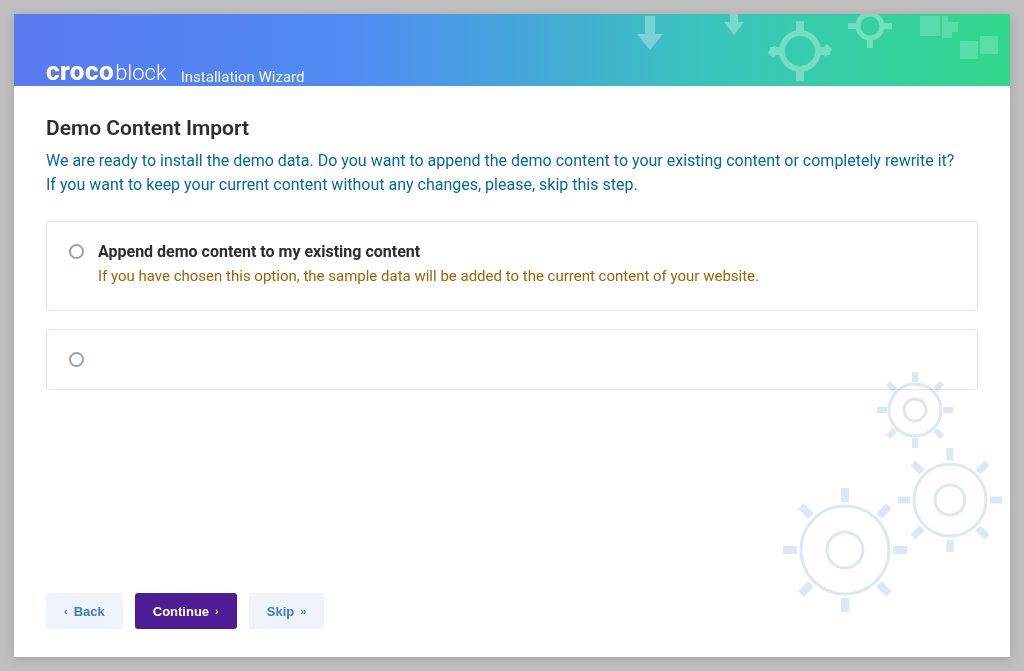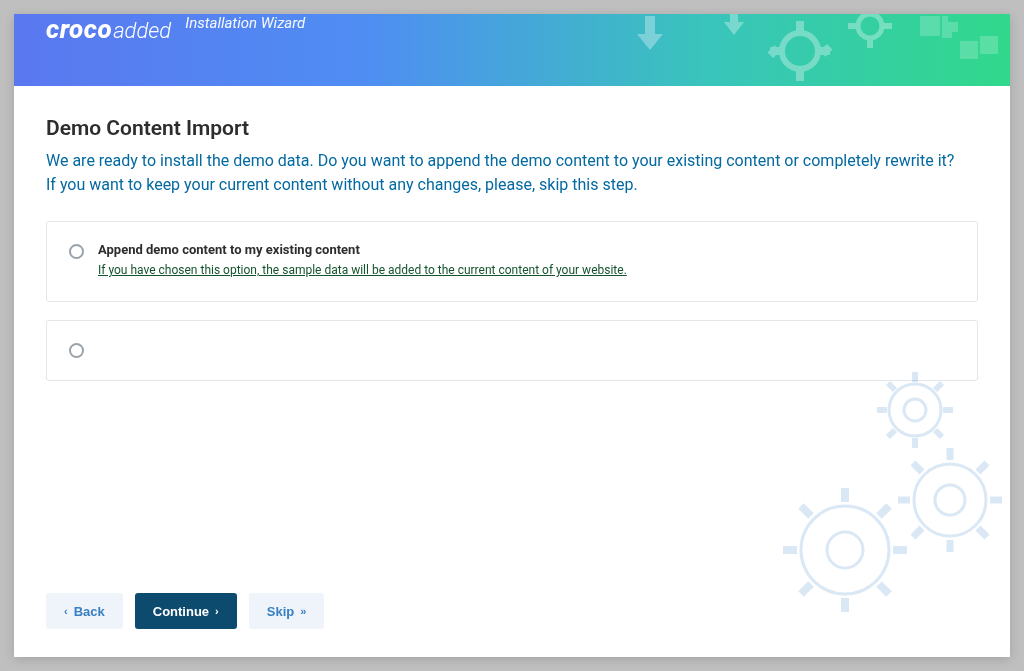--- a/index.html
+++ b/index.html
@@ -6,22 +6,22 @@
   html, body { width: 1024px; height: 671px; font-family: -apple-system, BlinkMacSystemFont, "Segoe UI", Roboto, Arial, sans-serif; }
   body { background: #bfbfbf; padding: 14px; }
   .app {
     width: 100%; height: 100%; background: #fff;
     box-shadow: 0 2px 10px rgba(0,0,0,0.15);
     display: flex; flex-direction: column; position: relative; overflow: hidden;
   }
   .header {
     height: 72px;
     background: linear-gradient(90deg, #5a78f0 0%, #4f8df3 35%, #39c5bb 70%, #31d88b 100%);
-    display: flex; align-items: flex-start; padding: 0 32px; color: #fff;
-    position: relative; overflow: hidden; font-style: italic;
+    display: flex; align-items: flex-end; padding: 0 32px; color: #fff;
+    position: relative; overflow: hidden;
   }
   .logo { display: flex; align-items: baseline; gap: 0; font-weight: 700; }
   .logo-croco { font-size: 26px; letter-spacing: 0.5px; font-weight: 800; }
   .logo-block { font-size: 22px; font-weight: 300; margin-left: 1px; }
   .header-sub { margin-left: 14px; font-size: 15px; font-weight: 400; opacity: 0.95; }
   .header-deco { position:absolute; right:-10px; top:-18px; opacity:.32; }
 
   .content { flex: 1; padding: 30px 32px 0 32px; position: relative; }
   .title { font-size: 21px; font-weight: 600; color: #2d2d2d; margin-bottom: 8px; }
   .desc { font-size: 16px; color: #0369a1; line-height: 1.5; margin-bottom: 24px; margin-top: 9px; }
@@ -30,47 +30,47 @@
     border: 1px solid #e3e7ea; border-radius: 3px;
     padding: 20px 22px 22px 22px; margin-bottom: 18px;
     display: flex; gap: 14px; align-items: flex-start;
     cursor: pointer;
   }
   .radio {
     width: 15px; height: 15px; border: 2px solid #9aa3aa; border-radius: 50%;
     flex: 0 0 15px; margin-top: 2px;
   }
   .option-body { flex: 1; }
-  .option-title { font-size: 13px; font-weight: 700; color: #2d2d2d; margin-bottom: 4px; }
-  .option-desc { font-size: 12px; color: #14532d; line-height: 1.5; text-decoration: underline; }
+  .option-title { font-size: 16px; font-weight: 700; color: #2d2d2d; margin-bottom: 4px; }
+  .option-desc { font-size: 15px; color: #a16207; line-height: 1.5; }
 
   .footer {
     padding: 18px 32px 28px 32px; display: flex; gap: 12px;
   }
   .btn {
     height: 36px; padding: 0 18px; border-radius: 3px;
     font-size: 13px; font-weight: 600; display: inline-flex; align-items: center; gap: 6px;
     border: none; cursor: pointer;
   }
   .btn-secondary { background: #eef4f9; color: #3a7fc4; }
-  .btn-primary   { background: #0c4a6e; color: #fff; }
+  .btn-primary   { background: #4c1d95; color: #fff; }
   .btn-skip      { background: #eef4f9; color: #3a7fc4; }
   .chev { font-size: 11px; font-weight: 800; }
 
   .gears-bg { position:absolute; right: -30px; bottom: -40px; opacity: .18; pointer-events:none; }
 </style>
 </head>
 <body>
 
 <div class="app">
 
   <div class="header">
     <div class="logo">
       <span class="logo-croco">croco</span>
-      <span class="logo-block">added</span>
+      <span class="logo-block">block</span>
     </div>
     <div class="header-sub">Installation Wizard</div>
 
     <svg class="header-deco" width="420" height="110" viewBox="0 0 420 110">
       <g fill="#ffffff">
         <path d="M45 20 l10 0 l0 18 l8 0 l-13 16 l-13 -16 l8 0 z"></path>
         <path d="M130 12 l8 0 l0 14 l6 0 l-10 13 l-10 -13 l6 0 z"></path>
         <g transform="translate(200,55)">
           <circle cx="0" cy="0" r="18" fill="none" stroke="#ffffff" stroke-width="6"></circle>
           <rect x="-4" y="-30" width="8" height="10"></rect>

